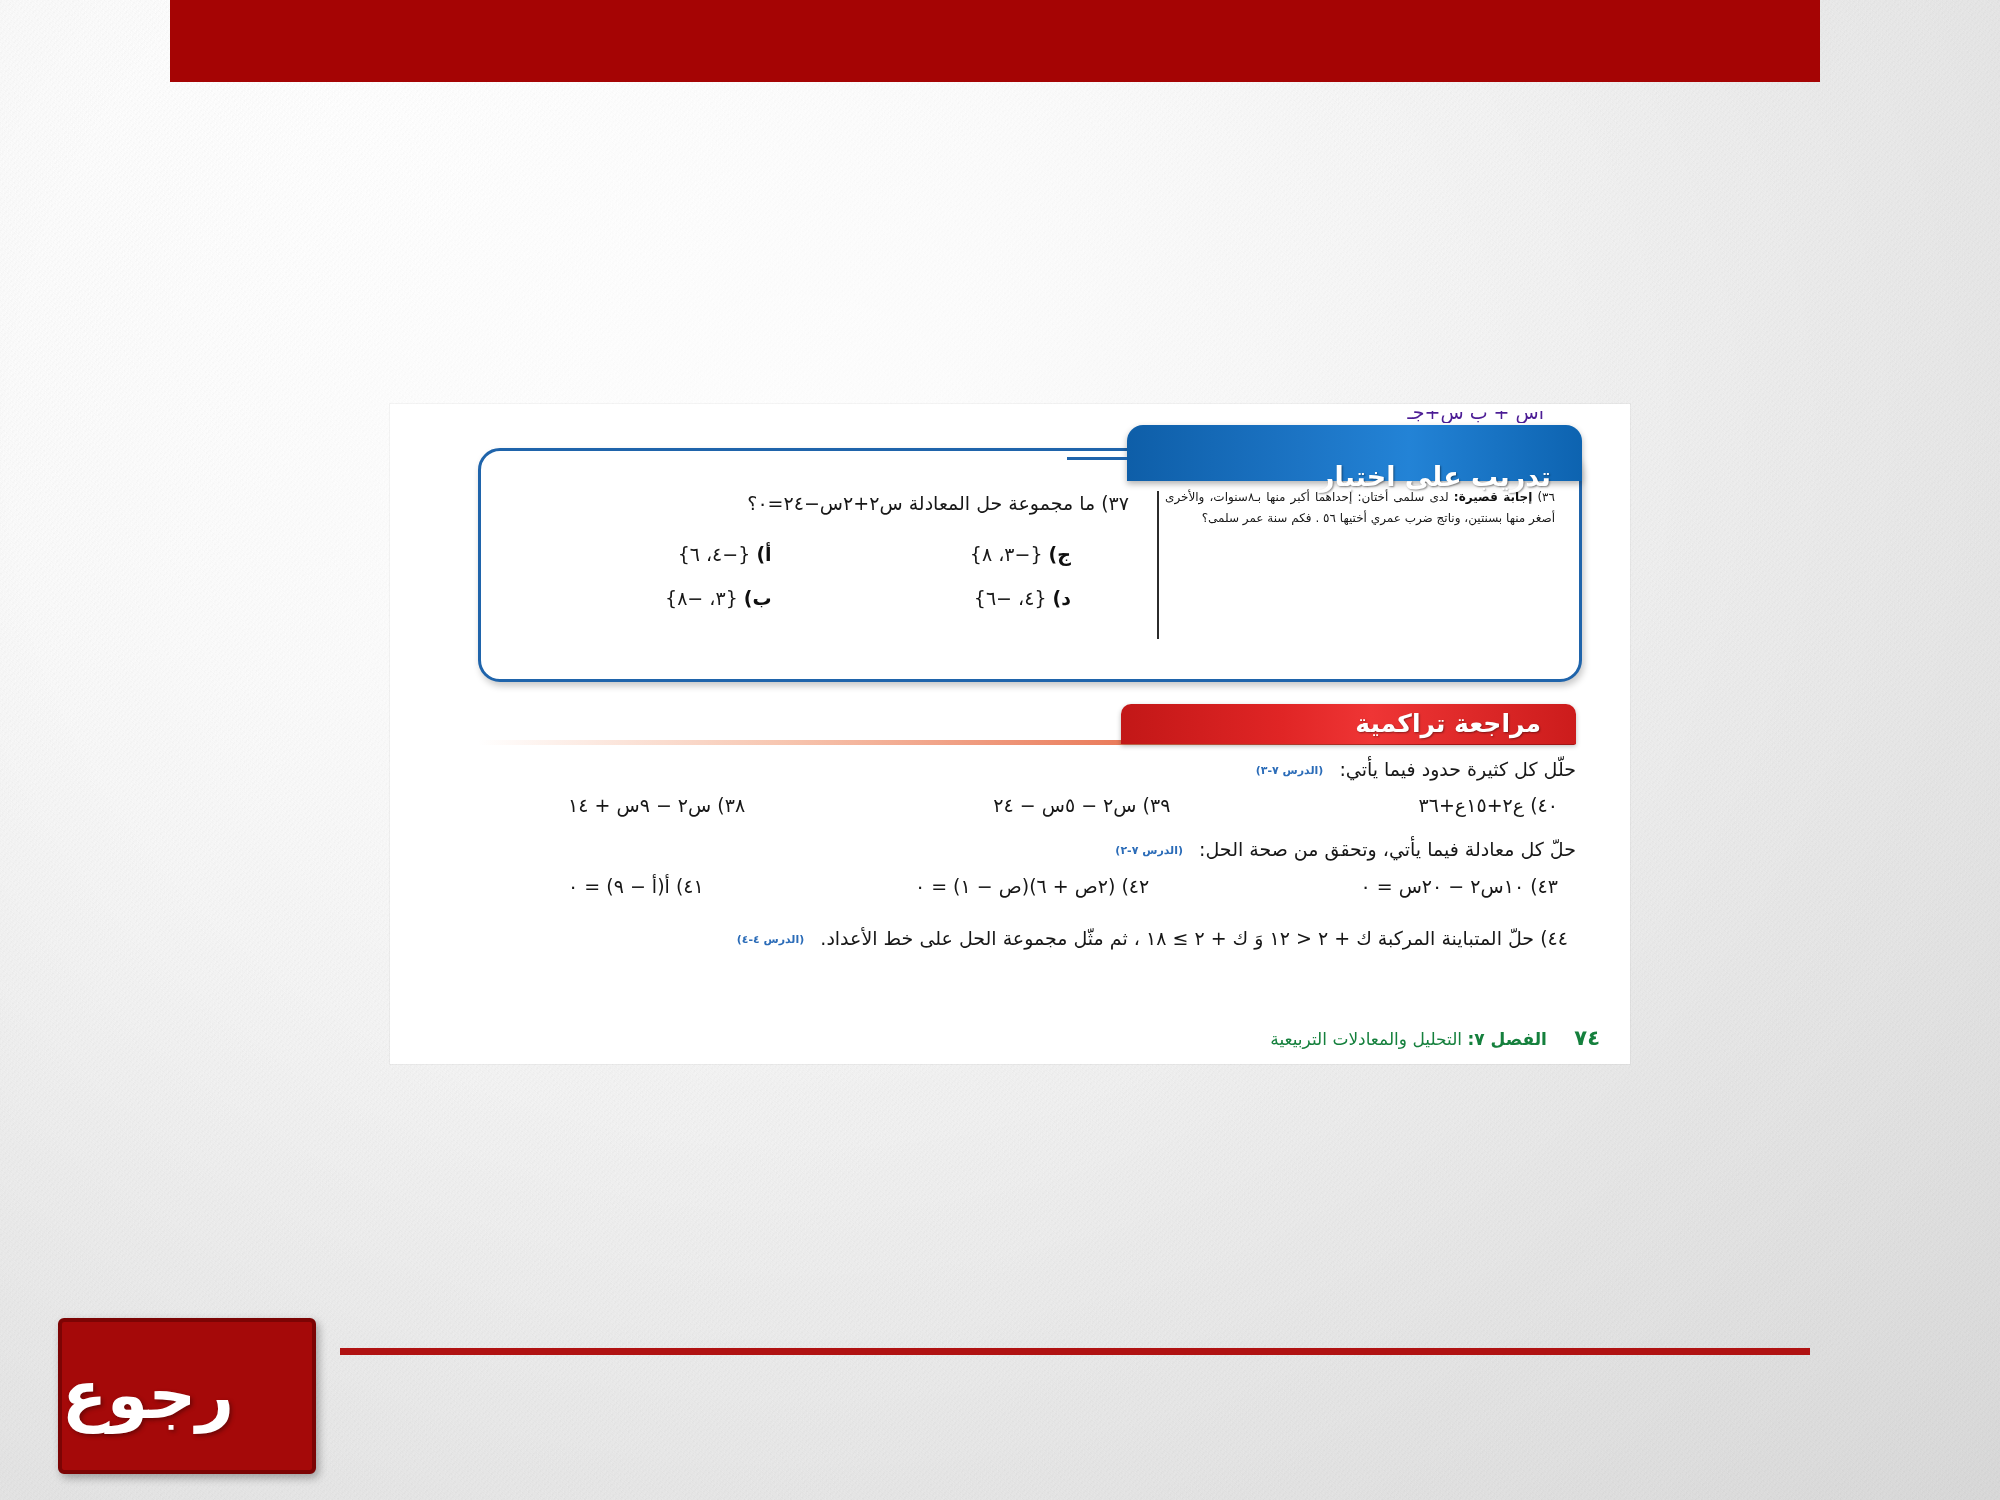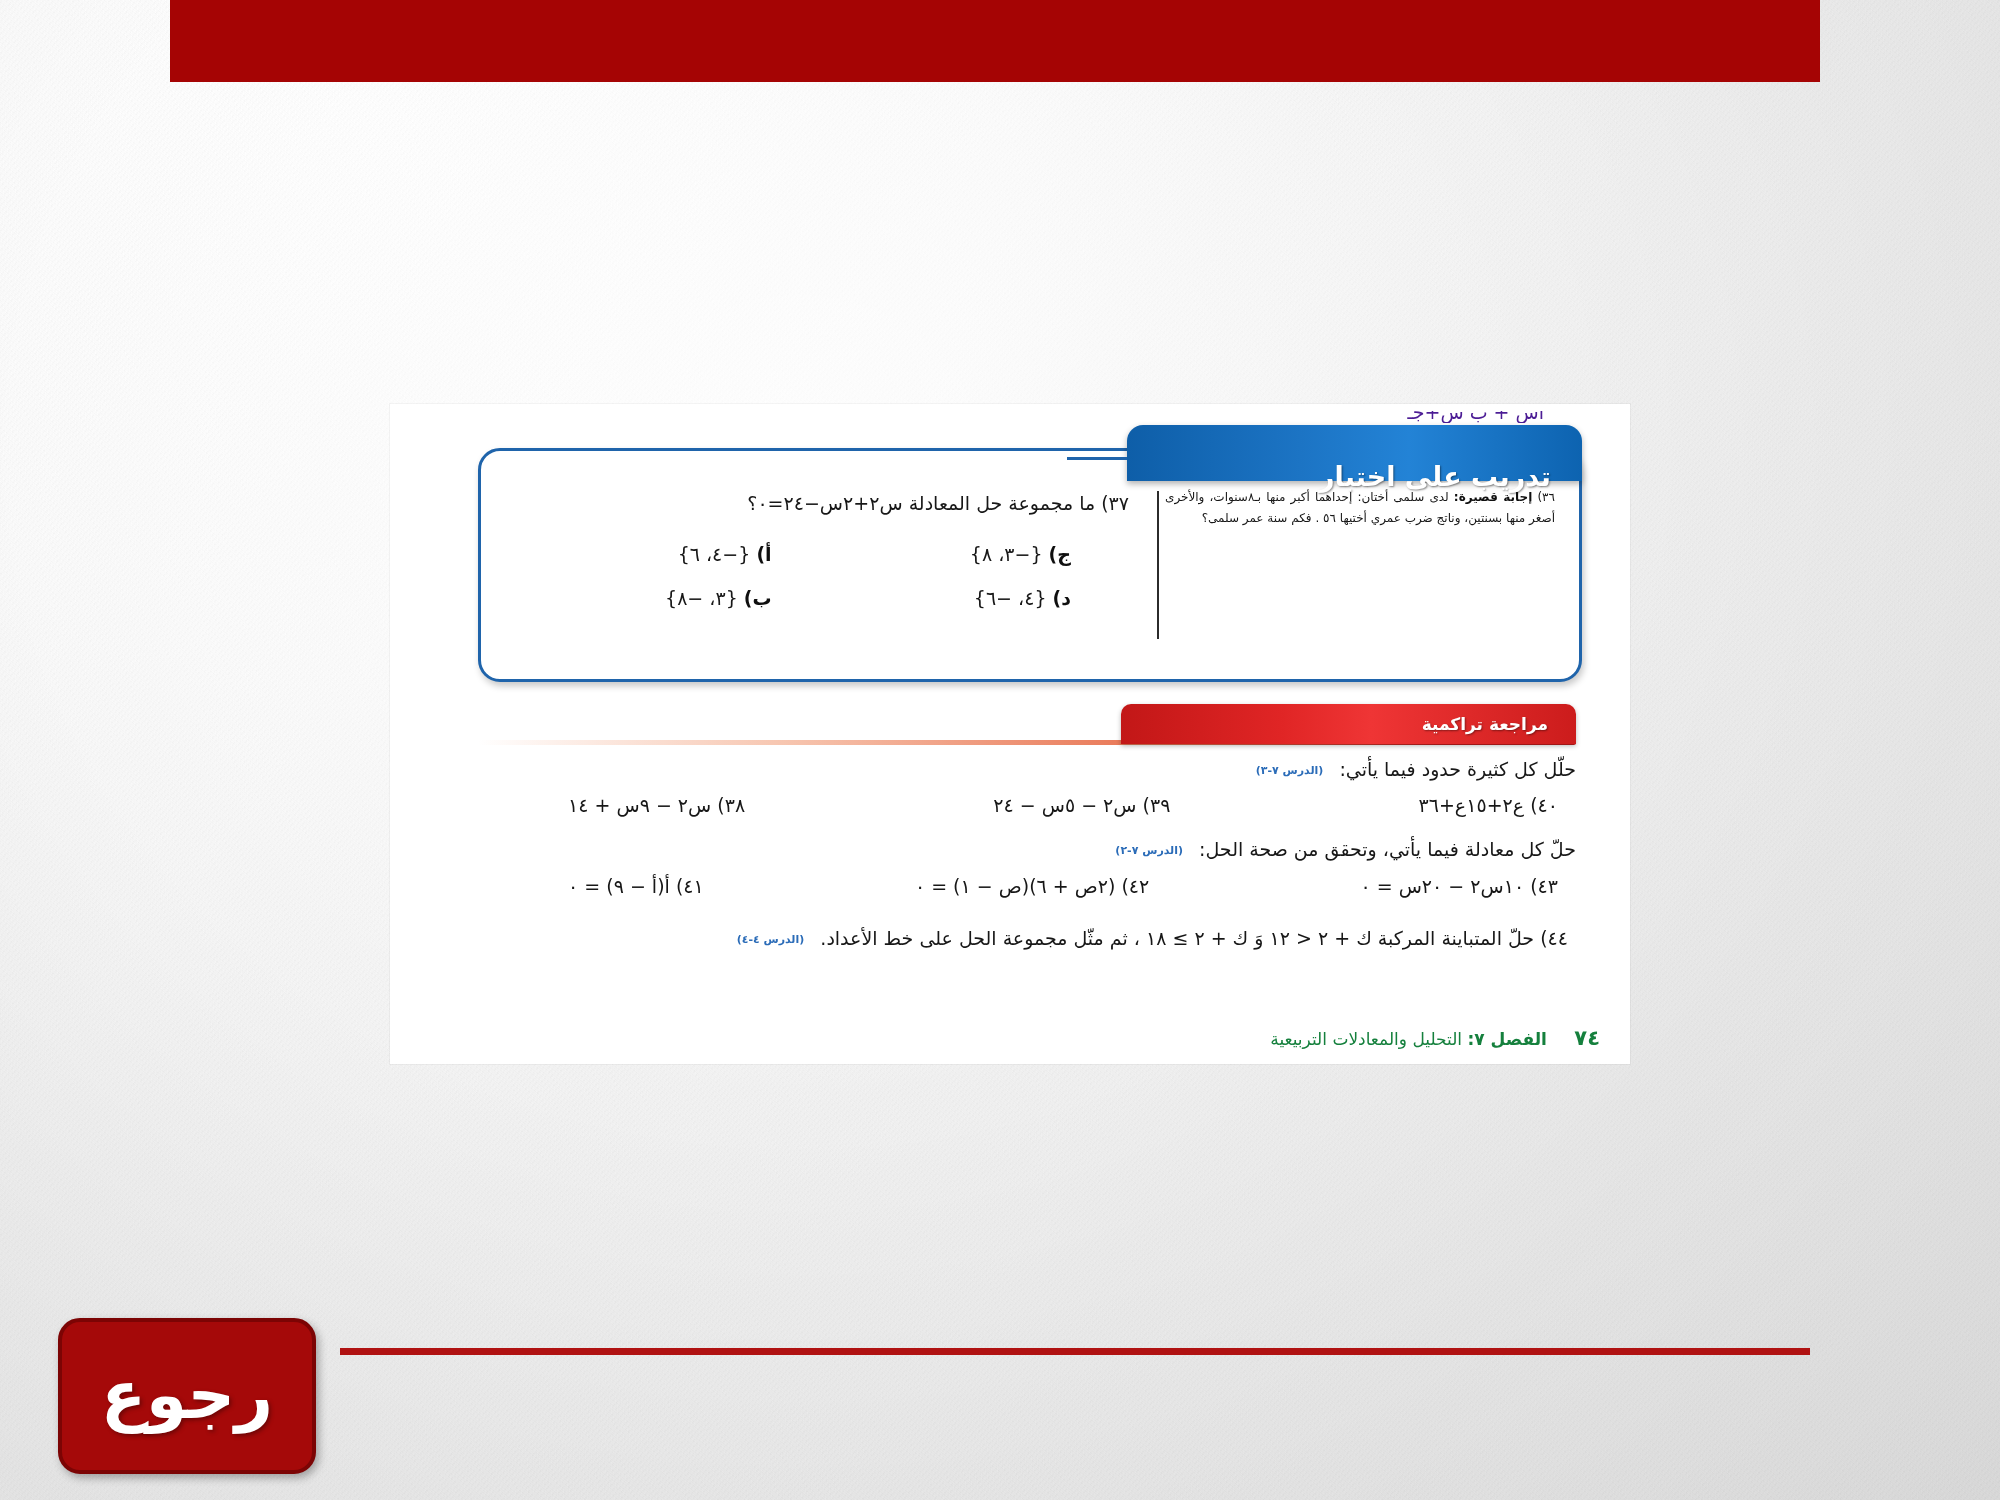--- a/index.html
+++ b/index.html
@@ -103,22 +103,22 @@
     border-radius:10px 10px 0 0;
     box-shadow:0 2px 5px rgba(0,0,0,.28);
   }
   #red-rule{
     position:absolute;right:0;top:36px;width:1098px;height:5px;
     background:linear-gradient(90deg,rgba(245,180,150,0) 0%,rgba(240,150,110,.55) 28%,
                rgba(228,90,50,.85) 62%,#c81c1c 88%,#c81c1c 100%);
     border-radius:3px;
   }
   #red-tab-title{
-    position:absolute;right:28px;top:2px;height:36px;line-height:36px;
-    font-size:17px;font-weight:bold;color:#ffffff;
+    position:absolute;right:35px;top:2px;height:36px;line-height:36px;
+    font-size:25px;font-weight:bold;color:#ffffff;
     text-shadow:1px 1px 2px rgba(0,0,0,.4);
   }
 
   
   #review-body{position:absolute;left:88px;top:350px;width:1098px;}
   .instr{
     font-size:19px;color:#171717;text-align:right;margin:0 0 4px 0;line-height:1.6;
   }
   .lesson-tag{
     font-size:11px;color:#2b6cb8;font-weight:bold;vertical-align:2px;margin-right:10px;
@@ -137,22 +137,22 @@
   #footer .pg{font-weight:bold;font-size:21px;margin-left:22px;}
   #footer .ch{font-weight:bold;}
 
   
   #bottom-rule{
     position:absolute;left:340px;top:1348px;width:1470px;height:7px;
     background:#b01212;z-index:3;
   }
   #back-button{
     position:absolute;left:58px;top:1318px;width:250px;height:148px;
-    background:#a50909;border:4px solid #7c0404;border-radius:22px;
-    display:flex;align-items:center;justify-content:center;
+    background:#a50909;border:4px solid #7c0404;border-radius:6px;
+    display:flex;align-items:center;justify-content:flex-end;
     box-shadow:3px 4px 9px rgba(0,0,0,.3);
     z-index:6;cursor:pointer;
   }
   #back-button span{
     font-size:66px;font-weight:bold;color:#ffffff;
     text-shadow:2px 2px 4px rgba(0,0,0,.35);
     line-height:1;
   }
 </style>
 </head>

